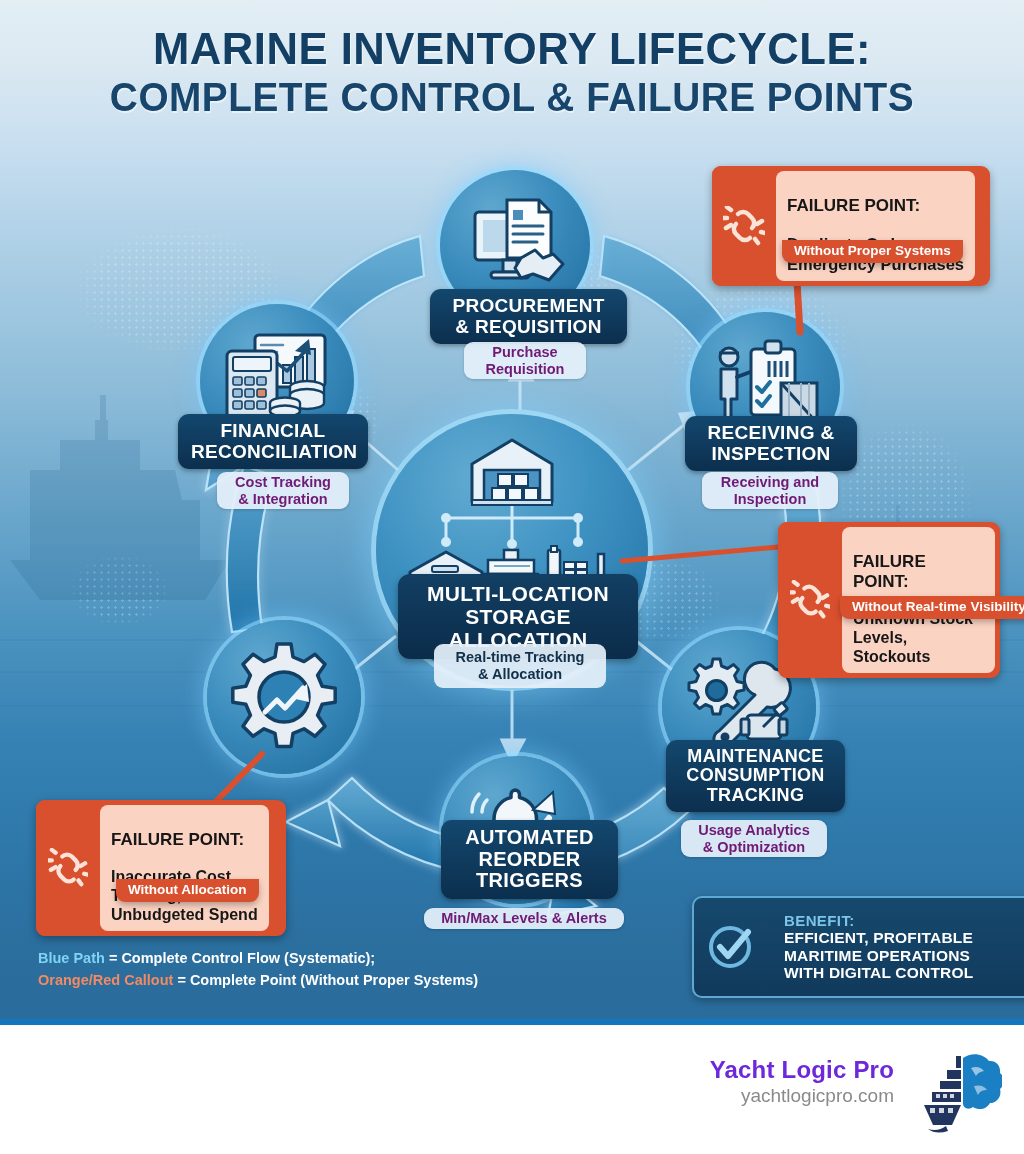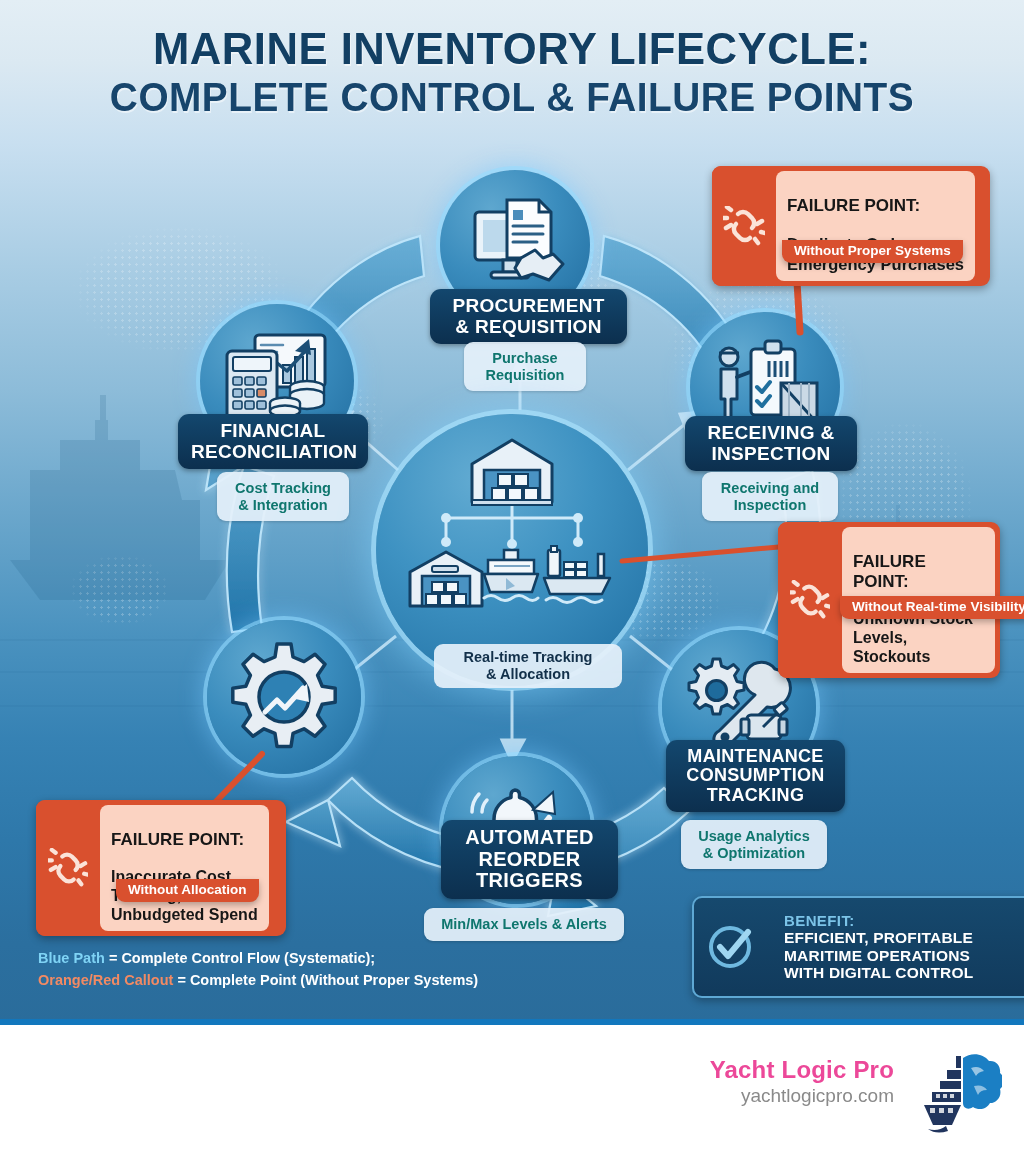--- a/index.html
+++ b/index.html
@@ -86,23 +86,23 @@
     background:linear-gradient(180deg,#13476e 0%,#0c2f4e 100%);
     color:#fff;border-radius:11px;
     font-weight:bold;text-align:center;letter-spacing:.3px;
     line-height:1.08;padding:7px 13px;
     box-shadow:0 2px 5px rgba(0,0,0,.35);
     white-space:pre-line;
   }
   .node-sub{
     position:absolute;
     background:rgba(228,240,250,.93);
-    color:#0f766e;border-radius:9px;
+    color:#701a75;border-radius:9px;
     font-size:14.5px;font-weight:bold;text-align:center;line-height:1.15;
-    padding:8px 11px;white-space:pre-line;
+    padding:2px 11px;white-space:pre-line;
     box-shadow:0 1px 3px rgba(0,0,0,.18);
   }
 
   
   .hub{
     position:absolute;left:376px;top:414px;width:272px;height:272px;border-radius:50%;
     background:radial-gradient(circle at 38% 24%, #62abd2 0%, #3e92c2 42%, #1d6ca0 100%);
     box-shadow:0 0 0 5px rgba(175,230,255,.6), 0 0 30px 10px rgba(130,210,255,.45);
   }
   .hub-pill{
@@ -110,21 +110,21 @@
     background:linear-gradient(180deg,#123f63 0%,#0b2c4a 100%);
     color:#fff;border-radius:12px;text-align:center;
     font-size:21px;font-weight:bold;line-height:1.1;padding:8px 6px;
     letter-spacing:.3px;white-space:pre-line;
     box-shadow:0 3px 7px rgba(0,0,0,.35);
   }
   .hub-sub{
     position:absolute;left:434px;top:644px;width:156px;
     background:rgba(228,240,250,.93);color:#12304a;border-radius:9px;
     font-size:14.5px;font-weight:bold;text-align:center;line-height:1.18;
-    padding:5px 16px;white-space:pre-line;
+    padding:5px 8px;white-space:pre-line;
   }
 
   
   .callout{position:absolute;}
   .callout-body{
     position:relative;display:flex;align-items:stretch;
     background:#d9502e;border-radius:9px;
     box-shadow:0 3px 8px rgba(0,0,0,.33);
   }
   .callout-icon{
@@ -157,21 +157,21 @@
     display:flex;align-items:center;gap:26px;padding:0 12px;
     box-sizing:border-box;box-shadow:0 3px 9px rgba(0,0,0,.3);
   }
   .benefit-text{color:#fff;}
   .benefit-label{color:#7cc4e8;font-size:15px;font-weight:bold;letter-spacing:.4px;}
   .benefit-body{font-size:15.5px;font-weight:bold;line-height:1.16;letter-spacing:.2px;white-space:pre-line;}
 
   
   .footer{position:absolute;left:0;top:1027px;width:1024px;height:127px;background:#fff;}
   .brand{position:absolute;right:130px;top:1056px;text-align:right;}
-  .brand-name{font-size:24px;font-weight:bold;color:#ec4899;letter-spacing:.2px;}
+  .brand-name{font-size:24px;font-weight:bold;color:#6d28d9;letter-spacing:.2px;}
   .brand-url{font-size:19px;color:#8a8a8a;margin-top:1px;}
   .brand-logo{position:absolute;right:22px;top:1052px;}
 </style>
 </head>
 <body>
 
 <div id="stage">
 
   <div class="panel">
 
@@ -463,20 +463,22 @@
             <rect x="20" y="24" width="11" height="7"></rect>
               <rect x="32" y="24" width="11" height="7"></rect>
           </g>
           <path d="M0 32 h66 l-8 16 H6 Z" fill="#dbe8f2" stroke="#123f63" stroke-width="2.5" stroke-linejoin="round"></path>
           <g fill="none" stroke="#cfeaf9" stroke-width="3" stroke-linecap="round">
             <path d="M2 54 q7 -5 14 0 t14 0 t14 0 t14 0"></path>
           </g>
         </g>
       </svg>
     </div>
+    <div class="hub-pill">MULTI-LOCATION
+STORAGE ALLOCATION</div>
     <div class="hub-sub">Real-time Tracking
 &amp; Allocation</div>
 
     <svg width="1024" height="1025" style="position:absolute;left:0;top:0;">
       <path d="M795 248 L800 332" stroke="#d9502e" stroke-width="7" stroke-linecap="round"></path>
       <path d="M790 546 L622 561" stroke="#d9502e" stroke-width="5" stroke-linecap="round"></path>
       <path d="M262 754 L200 818" stroke="#d9502e" stroke-width="6" stroke-linecap="round"></path>
     </svg>
 
     <div class="callout" style="left:712px;top:166px;width:278px;">

